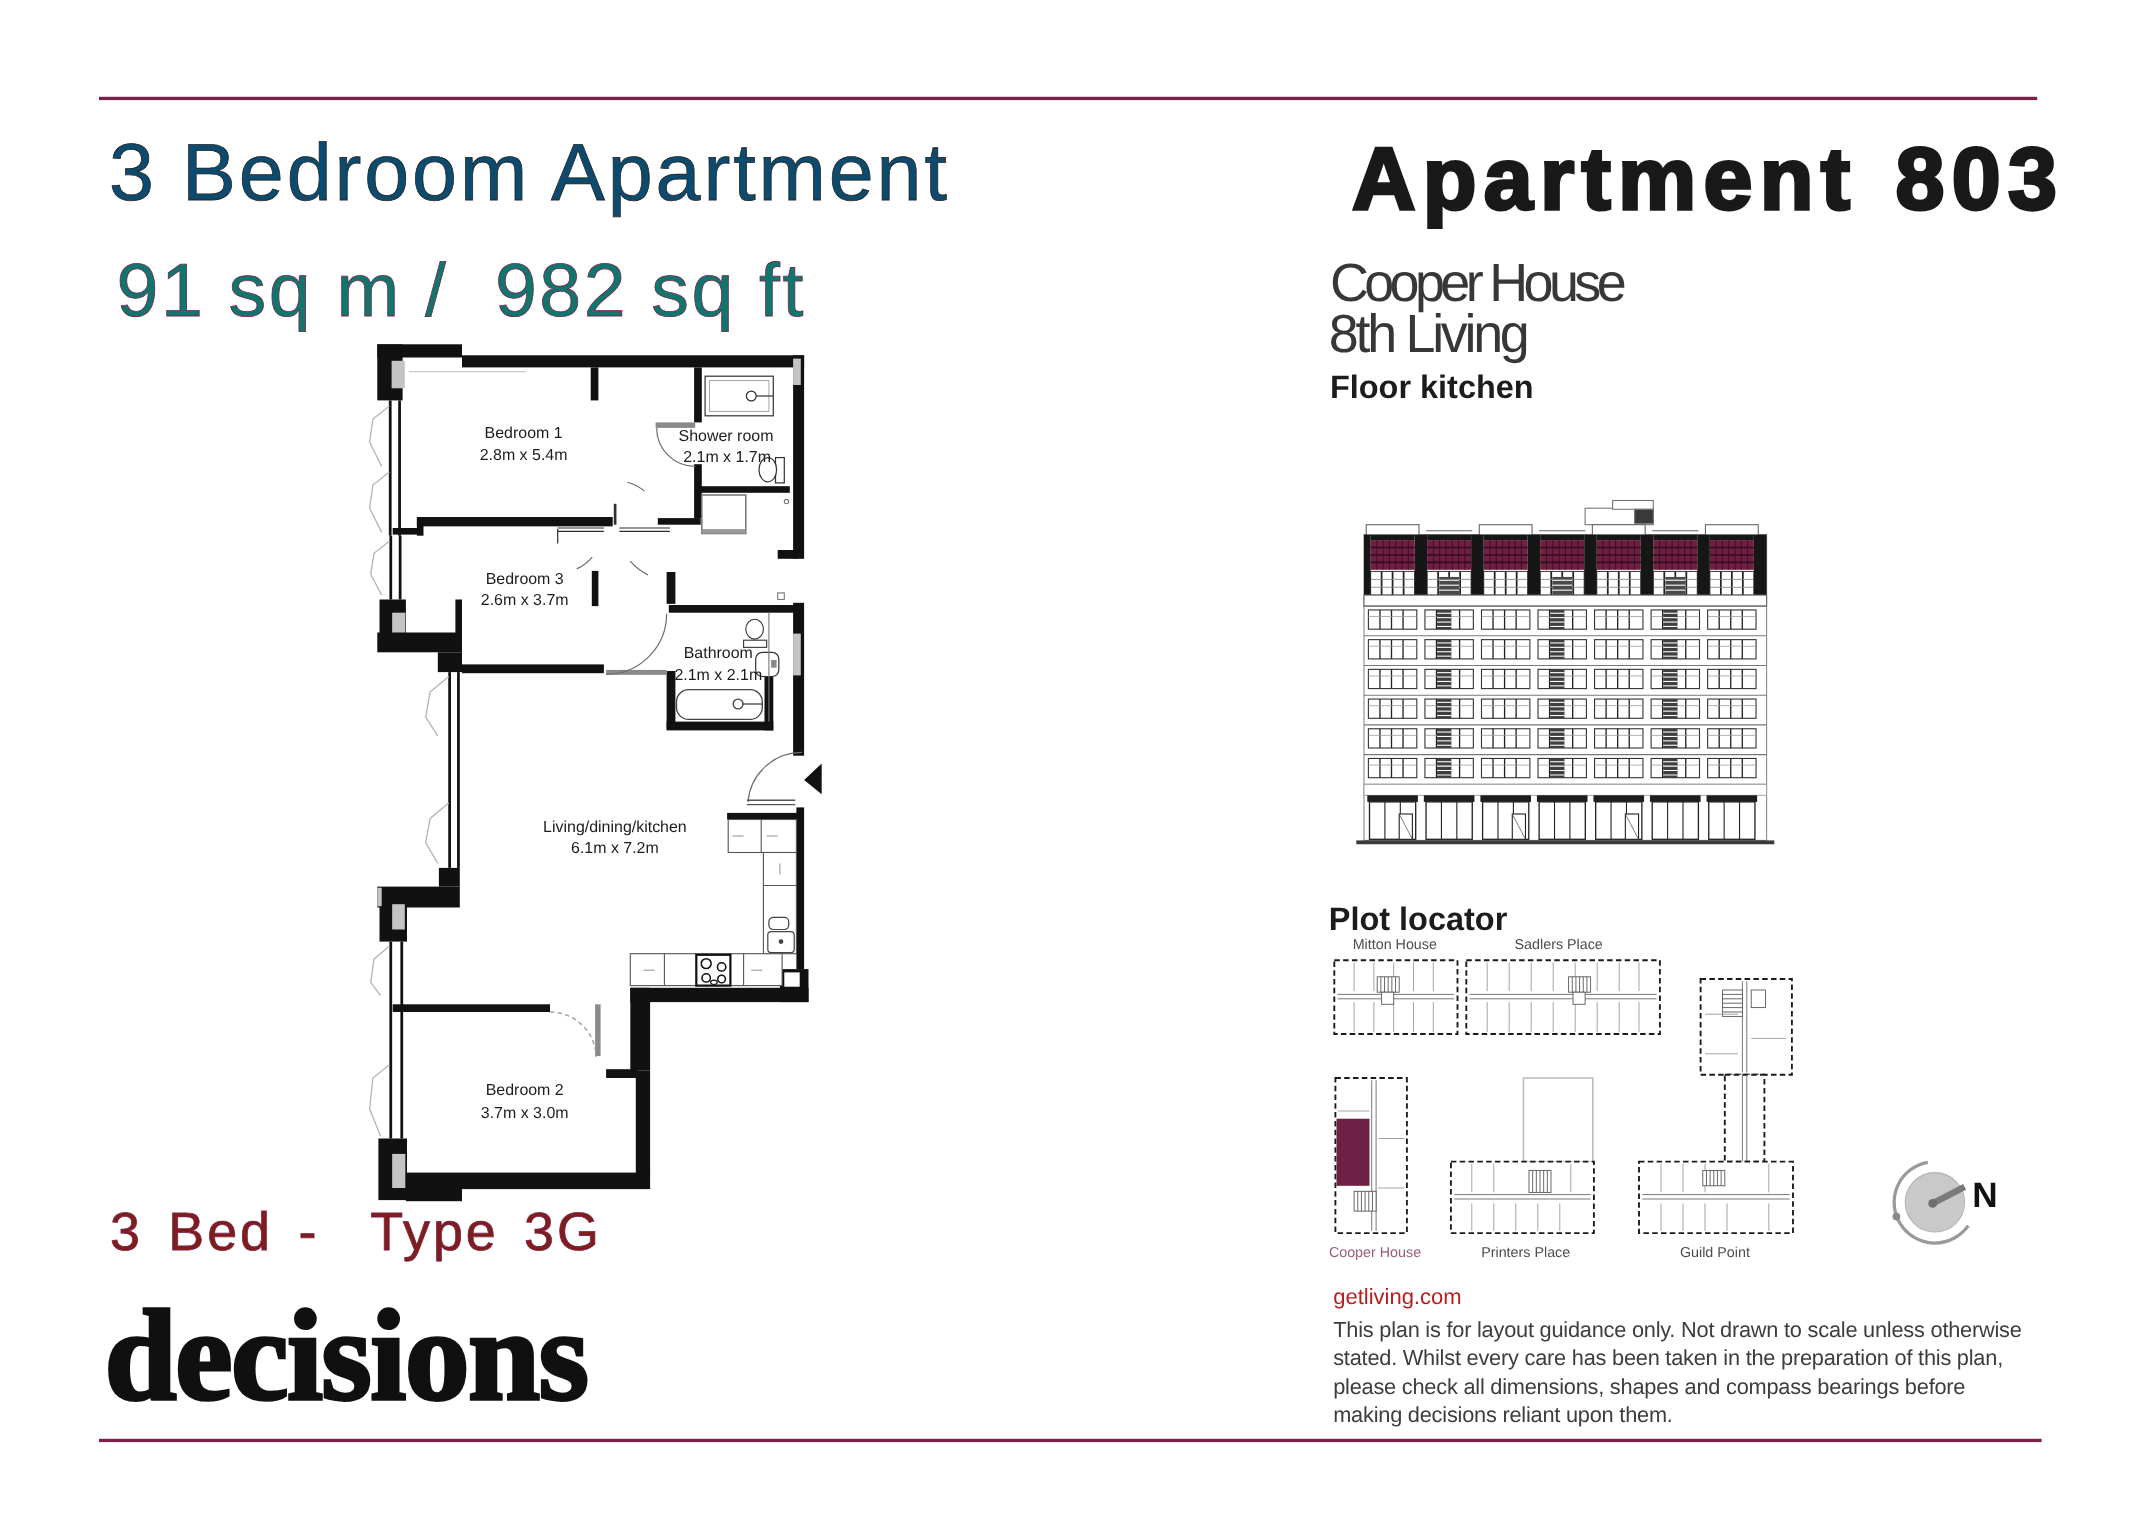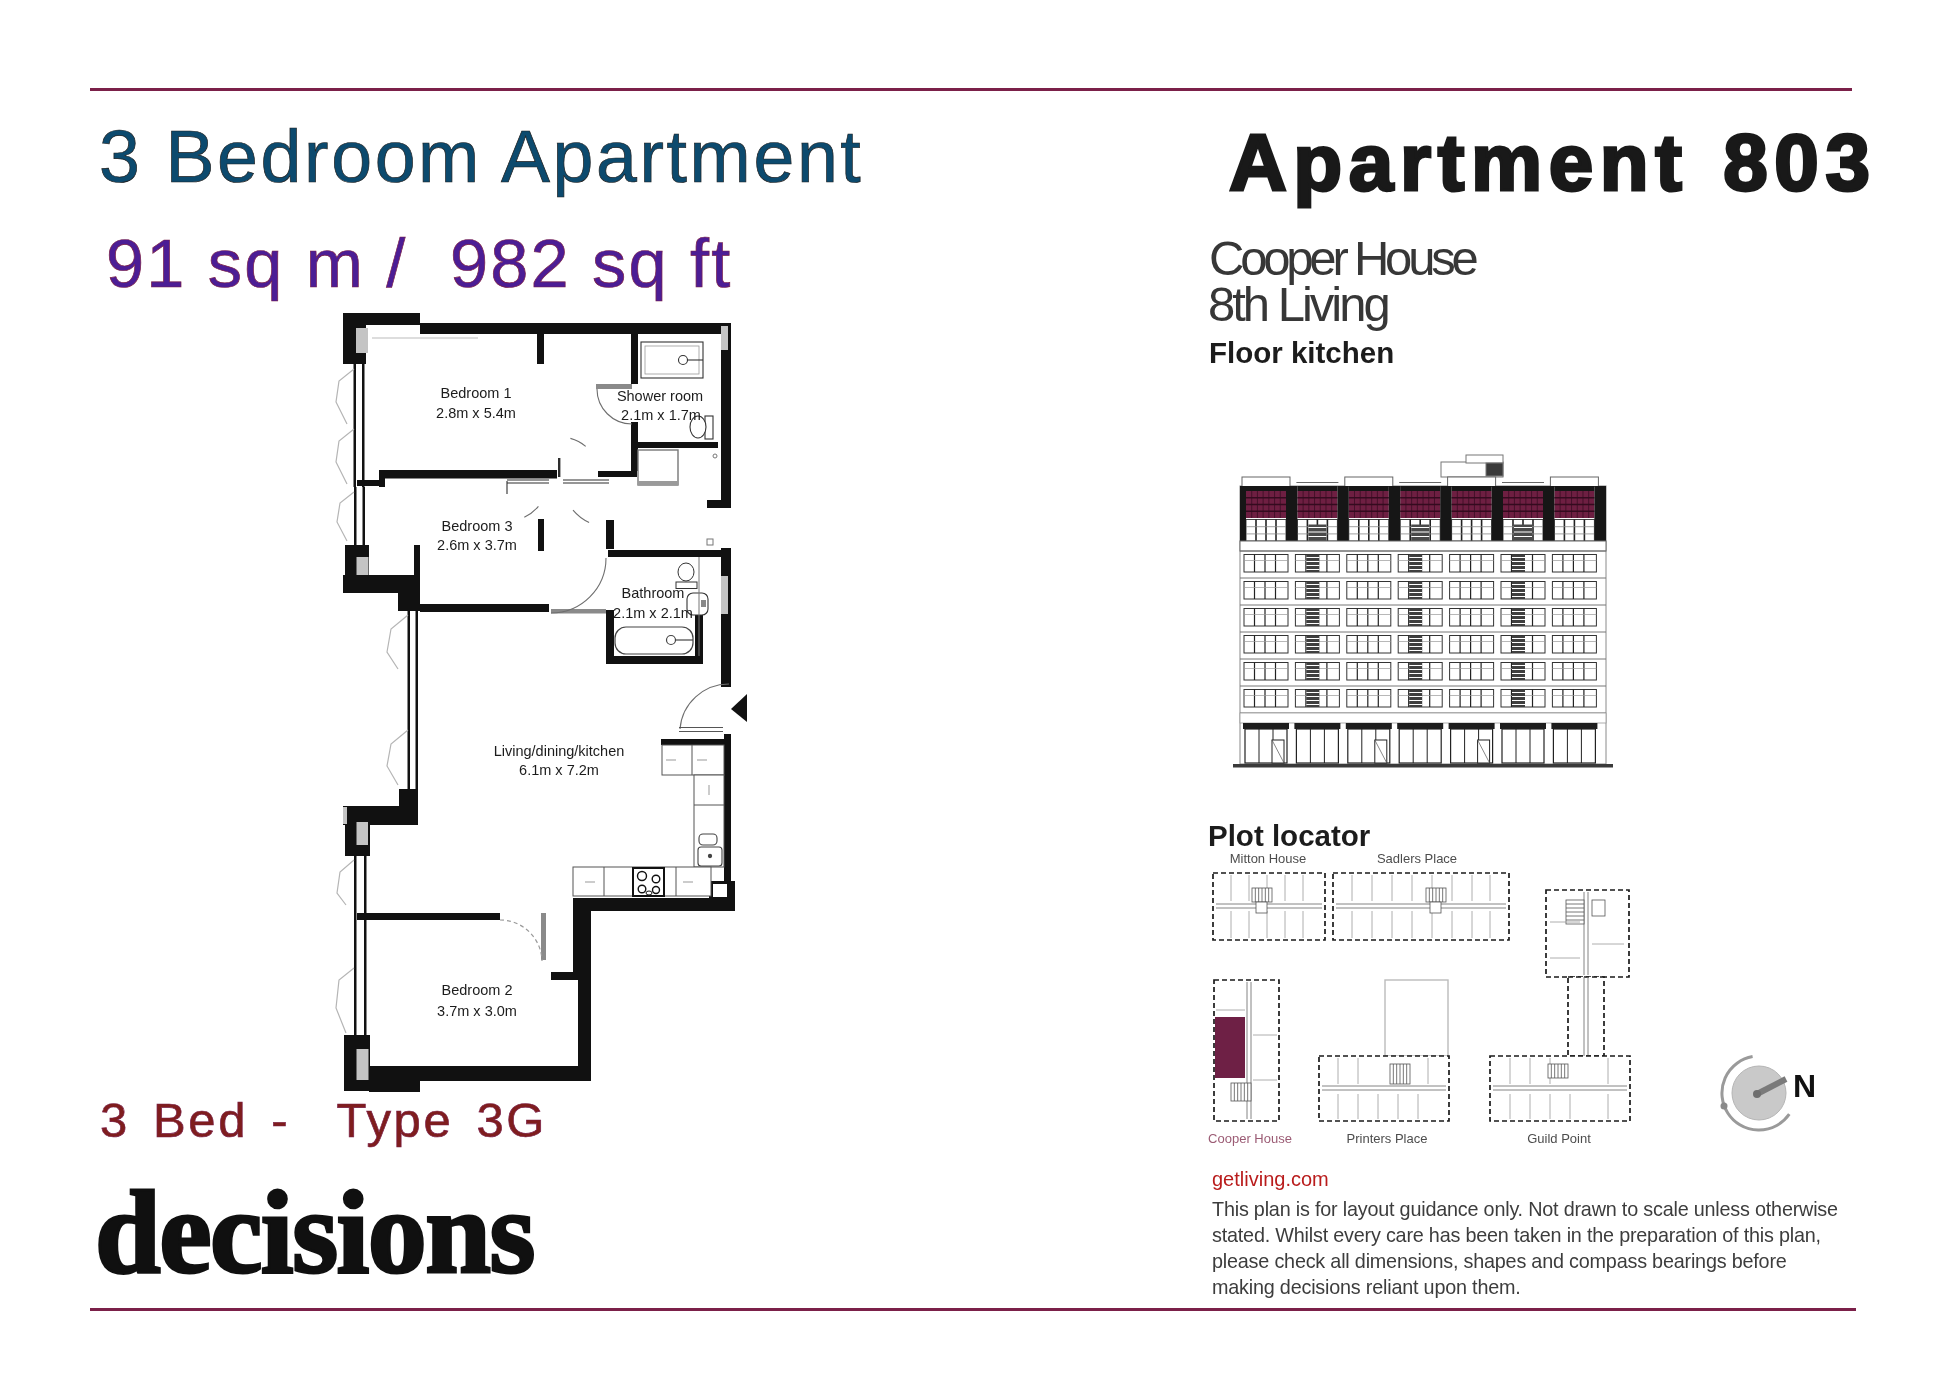--- a/index.html
+++ b/index.html
@@ -7,21 +7,21 @@
        font-family:"Liberation Sans", sans-serif;}
   .abs{position:absolute;}
 </style>
 </head>
 <body>
 
 <div class="abs" style="left:90px;top:88px;width:1762px;height:3px;background:#7b2049;"></div>
 
 <div class="abs" style="left:99px;top:114px;font-size:73.5px;color:#0c4a6e;letter-spacing:2.6px;white-space:nowrap;-webkit-text-stroke:0.7px #222;">3 Bedroom Apartment</div>
 
-<div class="abs" style="left:106px;top:224px;font-size:68.5px;color:#4c1d95;letter-spacing:2.2px;white-space:nowrap;-webkit-text-stroke:0.7px #7b2049;">91 sq m /&nbsp; 982 sq ft</div>
+<div class="abs" style="left:106px;top:224px;font-size:68.5px;color:#0f766e;letter-spacing:2.2px;white-space:nowrap;-webkit-text-stroke:0.7px #7b2049;">91 sq m /&nbsp; 982 sq ft</div>
 
 <div class="abs" style="left:100px;top:1092px;font-size:49px;color:#7f1d1d;letter-spacing:2.6px;word-spacing:7px;white-space:nowrap;-webkit-text-stroke:0.7px #7b2049;">3 Bed -&nbsp;&nbsp;Type 3G</div>
 
 <div class="abs" style="left:95px;top:1165px;font-family:'Liberation Serif',serif;font-weight:bold;font-size:118px;color:#101010;letter-spacing:-1.5px;-webkit-text-stroke:3px #101010;white-space:nowrap;">decisions</div>
 
 <div class="abs" style="left:1199px;top:117px;font-size:80px;font-weight:bold;color:#191919;-webkit-text-stroke:3px #191919;letter-spacing:6.6px;word-spacing:6px;white-space:nowrap;margin-left:30px;">Apartment 803</div>
 
 <div class="abs" style="left:1209px;top:230px;font-size:49px;color:#373737;letter-spacing:-4.2px;white-space:nowrap;">Cooper House</div>
 
 <div class="abs" style="left:1208px;top:276px;font-size:49px;color:#373737;letter-spacing:-3px;white-space:nowrap;">8th Living</div>

